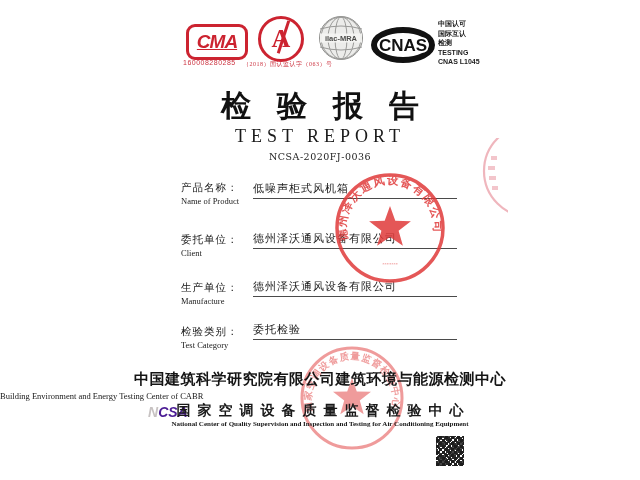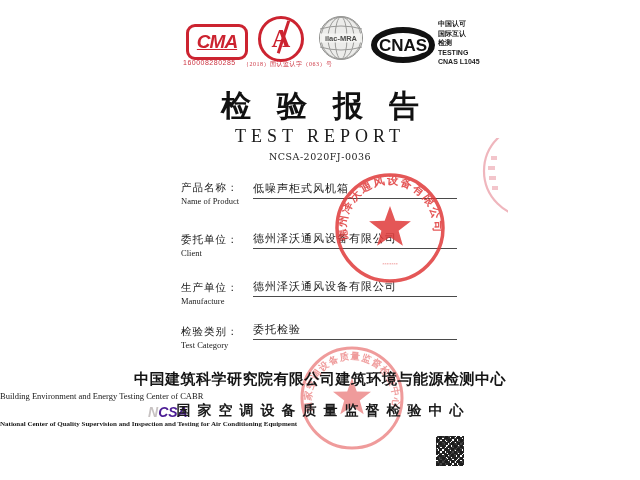--- a/index.html
+++ b/index.html
@@ -52,21 +52,21 @@
     font-family:"DejaVu Sans","Liberation Sans",sans-serif;font-weight:bold;font-size:15px;
     letter-spacing:.5px;color:#151515;}
   .footer-org-en{left:0;right:0;top:391px;z-index:3;
     font-family:"Liberation Serif",serif;font-weight:normal;font-size:8.5px;color:#181818;}
   .ncsa-mark{left:148px;top:404px;z-index:2;font-family:"Liberation Sans",sans-serif;
     font-weight:bold;font-size:14px;font-style:italic;color:#c7c2c2;letter-spacing:0;}
   .ncsa-mark .pink{color:#4c1d95;text-align:center;}
   .footer-center-zh{left:0;right:0;top:402px;text-align:center;z-index:3;
     font-family:"DejaVu Sans","Liberation Sans",sans-serif;font-weight:bold;font-size:14px;
     letter-spacing:7px;text-indent:7px;color:#1a1a1a;}
-  .footer-center-en{left:0;right:0;top:420px;text-align:left;z-index:3;
+  .footer-center-en{left:0;right:0;top:420px;text-align:center;z-index:3;
     font-family:"Liberation Serif",serif;font-weight:bold;font-size:7px;color:#181818;}
 
   
   .qr{left:436px;top:436px;width:28px;height:30px;z-index:3;
     background:
       repeating-conic-gradient(#1d1d1d 0% 25%, rgba(255,255,255,0) 0% 50%) 0px 0px/6px 6px,
       repeating-conic-gradient(#2a2a2a 0% 25%, rgba(255,255,255,0) 0% 50%) 2px 1px/4px 4px,
       repeating-conic-gradient(#444 0% 25%, #fff 0% 50%) 1px 2px/5px 5px;
     outline:1px solid #fff;}
 </style>

